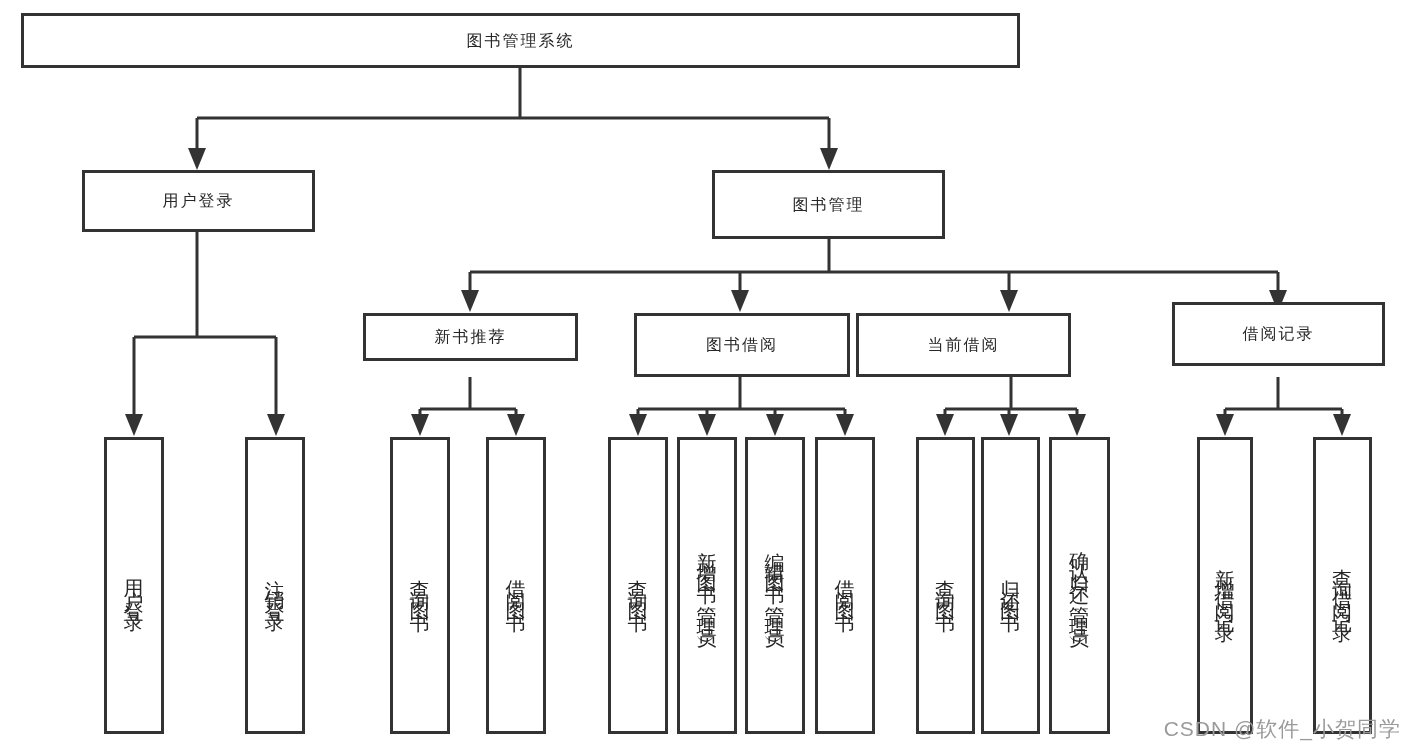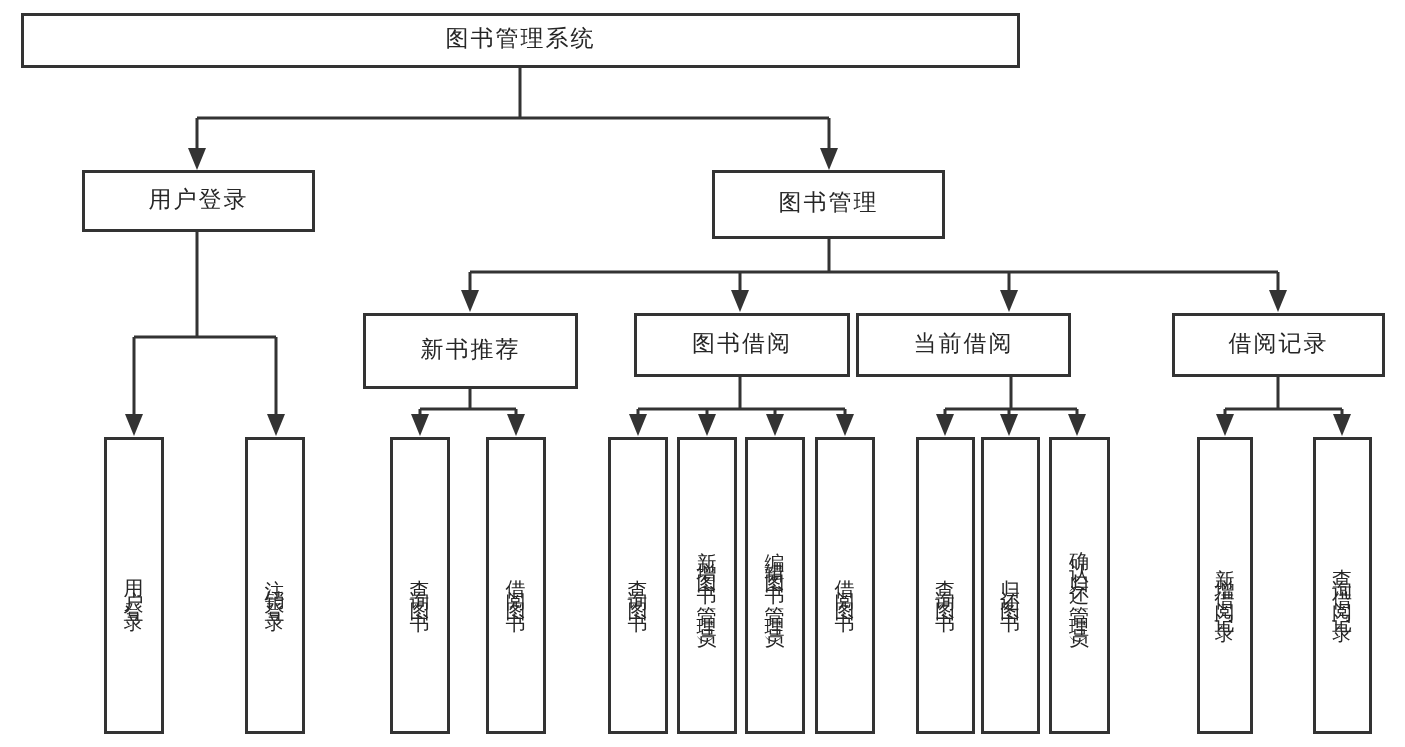--- a/index.html
+++ b/index.html
@@ -28,24 +28,23 @@
     box-sizing:border-box;
     border:3px solid var(--line);
     background:var(--box-bg);
     color:var(--text);
     display:flex;
     align-items:center;
     justify-content:center;
     text-align:center;
   }
   .h-box{
-    font-size:23px;
+    font-size:16px;
     letter-spacing:2px;
     line-height:1;
-    font-family:Liberation Mono, monospace;
   }
   .v-box{
     writing-mode:vertical-rl;
     text-orientation:mixed;
     font-size:20px;
     letter-spacing:11px;
     line-height:1;
     padding:6px 0;
   }
   .watermark{
@@ -112,37 +111,38 @@
       <polygon points="1216,414 1234,414 1225,436"></polygon>
       <polygon points="1333,414 1351,414 1342,436"></polygon>
     </g>
   </svg>
 
   <div class="box h-box" style="left:21px;top:13px;width:999px;height:55px">图书管理系统</div>
 
   <div class="box h-box" style="left:82px;top:170px;width:233px;height:62px">用户登录</div>
   <div class="box h-box" style="left:712px;top:170px;width:233px;height:69px">图书管理</div>
 
-  <div class="box h-box" style="left:363px;top:313px;width:215px;height:76px">新书推荐</div>
+  <div class="box h-box" style="left:363px;top:313px;width:215px;height:48px">新书推荐</div>
   <div class="box h-box" style="left:634px;top:313px;width:216px;height:64px">图书借阅</div>
   <div class="box h-box" style="left:856px;top:313px;width:215px;height:64px">当前借阅</div>
-  <div class="box h-box" style="left:1172px;top:313px;width:213px;height:64px">借阅记录</div>
+  <div class="box h-box" style="left:1172px;top:302px;width:213px;height:64px">借阅记录</div>
 
   <div class="box v-box" style="left:104px;top:437px;width:60px;height:297px">用户登录</div>
   <div class="box v-box" style="left:245px;top:437px;width:60px;height:297px">注销登录</div>
 
   <div class="box v-box" style="left:390px;top:437px;width:60px;height:297px">查询图书</div>
   <div class="box v-box" style="left:486px;top:437px;width:60px;height:297px">借阅图书</div>
 
   <div class="box v-box" style="left:608px;top:437px;width:60px;height:297px">查询图书</div>
   <div class="box v-box" style="left:677px;top:437px;width:60px;height:297px">新增图书（管理员）</div>
   <div class="box v-box" style="left:745px;top:437px;width:60px;height:297px">编辑图书（管理员）</div>
   <div class="box v-box" style="left:815px;top:437px;width:60px;height:297px">借阅图书</div>
 
   <div class="box v-box" style="left:916px;top:437px;width:59px;height:297px">查询图书</div>
   <div class="box v-box" style="left:981px;top:437px;width:59px;height:297px">归还图书</div>
   <div class="box v-box" style="left:1049px;top:437px;width:61px;height:297px">确认归还（管理员）</div>
 
   <div class="box v-box" style="left:1197px;top:437px;width:56px;height:297px">新增借阅记录</div>
   <div class="box v-box" style="left:1313px;top:437px;width:59px;height:297px">查询借阅记录</div>
 
+  <div class="watermark">CSDN @软件_小贺同学</div>
 
 </div>
 
 </body></html>

